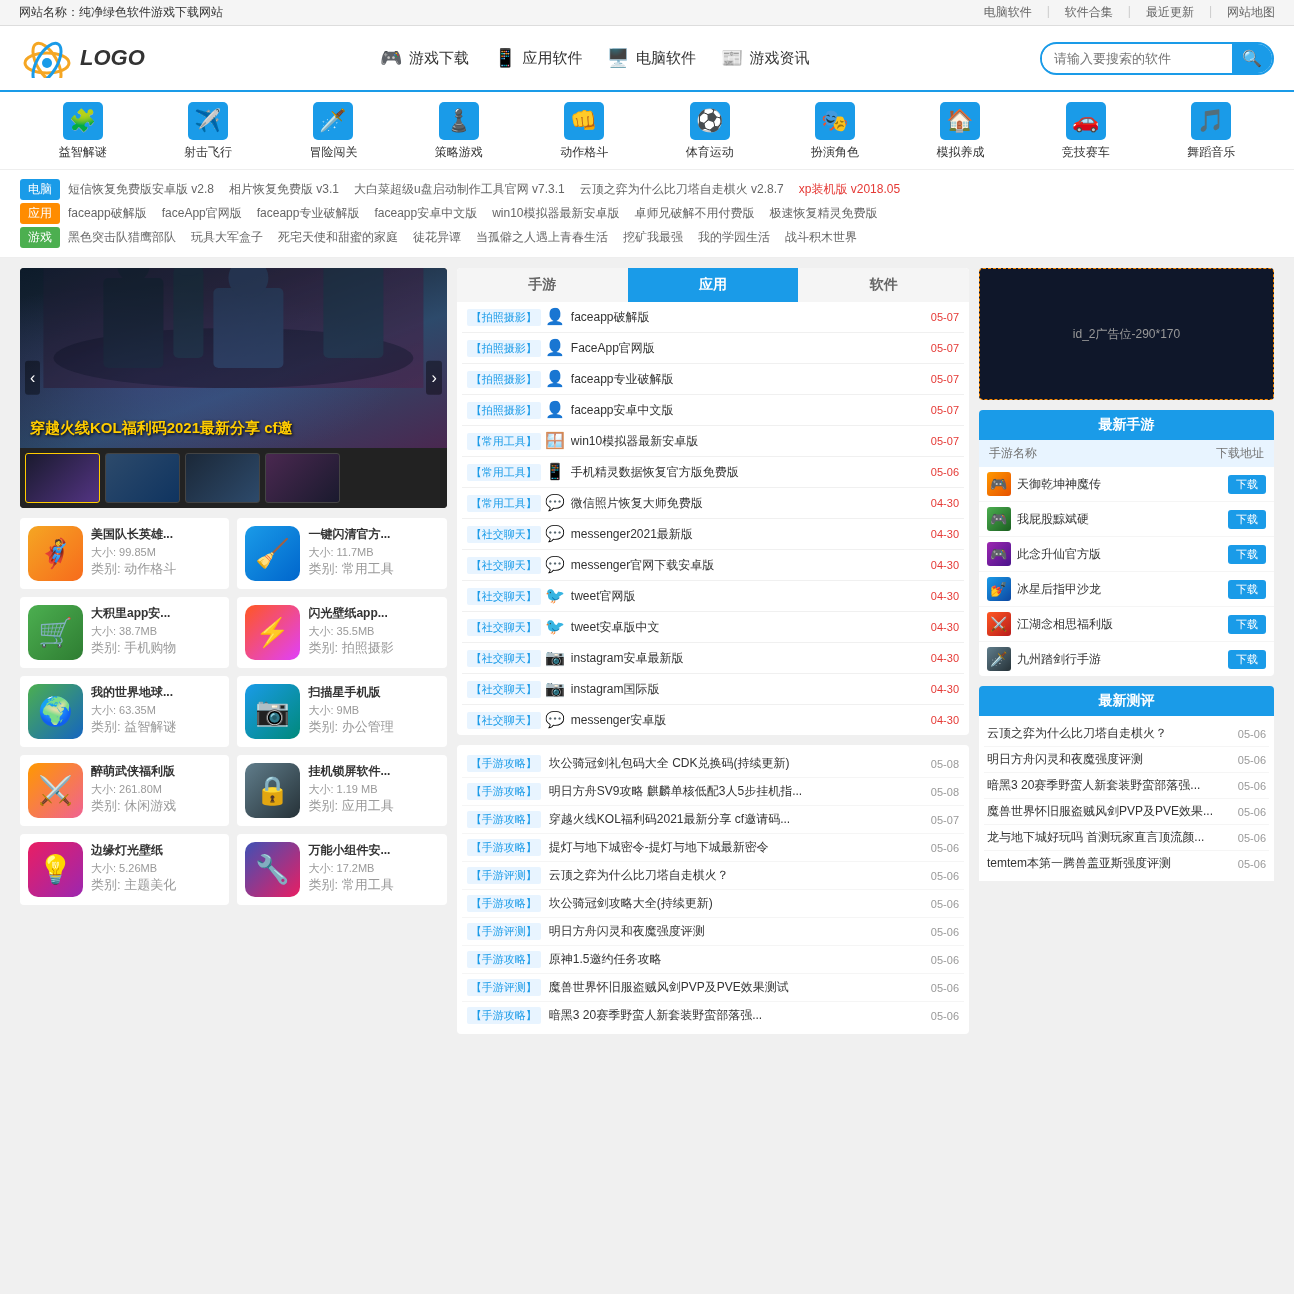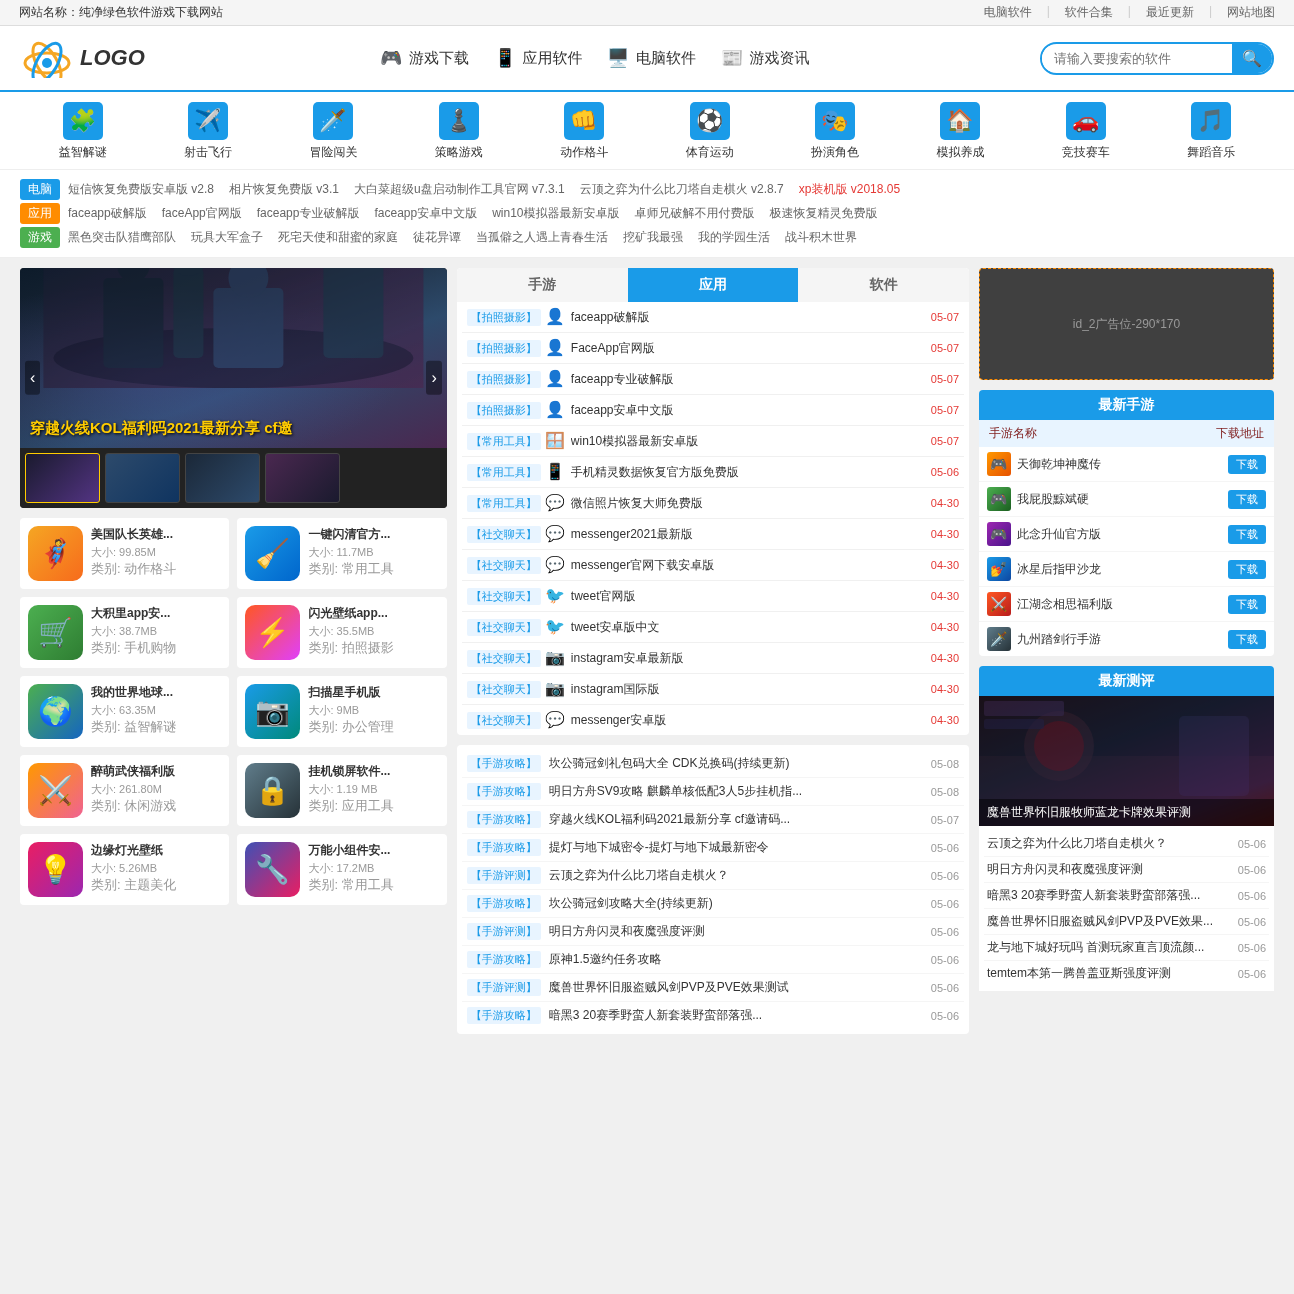--- a/index.html
+++ b/index.html
@@ -77,24 +77,24 @@
     .app-list-date { font-size: 11px; color: #e53935; white-space: nowrap; margin-left: auto; }
     .section-title { font-size: 14px; font-weight: bold; color: #333; border-left: 3px solid #1a9be8; padding-left: 8px; margin: 8px 0; }
     .strategy-list { background: #fff; border-radius: 4px; padding: 5px; }
     .strategy-item { display: flex; align-items: center; padding: 5px; border-bottom: 1px solid #f5f5f5; gap: 8px; }
     .strategy-item:last-child { border-bottom: none; }
     .strategy-tag { font-size: 11px; color: #1a9be8; background: #e8f4ff; padding: 1px 4px; border-radius: 2px; white-space: nowrap; }
     .strategy-name { flex: 1; font-size: 12px; color: #333; overflow: hidden; text-overflow: ellipsis; white-space: nowrap; cursor: pointer; }
     .strategy-date { font-size: 11px; color: #999; white-space: nowrap; }
 
     
-    .ad-box { border: 1px dashed #ff8c00; border-radius: 4px; padding: 10px; text-align: center; color: #999; font-size: 12px; height: 112px; display: flex; align-items: center; justify-content: center; margin-bottom: 10px; background: #404040; }
+    .ad-box { border: 1px dashed #ff8c00; border-radius: 4px; padding: 10px; text-align: center; color: #999; font-size: 12px; height: 132px; display: flex; align-items: center; justify-content: center; margin-bottom: 10px; background: #0f172a; }
     .section-header { background: #1a9be8; color: white; font-size: 14px; font-weight: bold; padding: 6px 12px; border-radius: 4px 4px 0 0; margin-bottom: 0; display: flex; align-items: center; justify-content: center; }
     .game-list { background: #fff; border-radius: 0 0 4px 4px; margin-bottom: 10px; }
-    .game-list-header { display: flex; background: #e8f4ff; padding: 5px 10px; font-size: 12px; color: #7f1d1d; }
+    .game-list-header { display: flex; background: #e8f4ff; padding: 5px 10px; font-size: 12px; color: #737373; }
     .game-list-header span:first-child { flex: 1; }
     .game-row { display: flex; align-items: center; padding: 5px 8px; border-bottom: 1px solid #f5f5f5; gap: 6px; }
     .game-row:last-child { border-bottom: none; }
     .game-thumb { width: 24px; height: 24px; border-radius: 3px; flex-shrink: 0; }
     .game-name { flex: 1; font-size: 12px; color: #333; overflow: hidden; text-overflow: ellipsis; white-space: nowrap; }
     .dl-btn { background: #1a9be8; color: white; border: none; padding: 2px 8px; border-radius: 3px; cursor: pointer; font-size: 11px; white-space: nowrap; }
     .review-section { margin-bottom: 10px; }
     .review-list { background: #fff; padding: 5px; }
     .review-item { display: flex; align-items: center; padding: 4px 3px; border-bottom: 1px solid #f5f5f5; gap: 5px; }
     .review-item:last-child { border-bottom: none; }
@@ -594,34 +594,20 @@
           <span class="game-name">九州踏剑行手游</span>
           <button class="dl-btn">下载</button>
         </div>
       </div>
     </div>
 
     <div class="review-section">
       <div class="section-header">
         <span>最新测评</span>
       </div>
-      <div style="background:linear-gradient(160deg,#1a1a2e 0%,#0f3460 40%,#533483 80%,#8b1a1a 100%);height:130px;display:flex;align-items:flex-end;cursor:pointer;position:relative;overflow:hidden;">
-
-        <svg style="position:absolute;top:0;left:0;width:100%;height:100%;opacity:0.6;" viewBox="0 0 295 130">
-          <rect width="295" height="130" fill="#1a0a0a"></rect>
-          <rect x="0" y="60" width="295" height="70" fill="#2a1010" opacity="0.8"></rect>
-          <circle cx="80" cy="50" r="35" fill="#3d1515" opacity="0.7"></circle>
-          <circle cx="80" cy="50" r="25" fill="#8b0000" opacity="0.5"></circle>
-          <rect x="200" y="20" width="70" height="80" rx="5" fill="#2d1a2e" opacity="0.7"></rect>
-
-          <rect x="5" y="5" width="80" height="15" rx="2" fill="#4a2850" opacity="0.6"></rect>
-          <rect x="5" y="23" width="60" height="10" rx="2" fill="#2a1a3e" opacity="0.6"></rect>
-        </svg>
-        <div style="position:relative;z-index:2;background:rgba(0,0,0,0.5);color:white;font-size:12px;padding:5px 8px;width:100%;">魔兽世界怀旧服牧师蓝龙卡牌效果评测</div>
-      </div>
       <div class="review-list">
         <div class="review-item">
           <span class="review-name">云顶之弈为什么比刀塔自走棋火？</span>
           <span class="review-date">05-06</span>
         </div>
         <div class="review-item">
           <span class="review-name">明日方舟闪灵和夜魔强度评测</span>
           <span class="review-date">05-06</span>
         </div>
         <div class="review-item">

